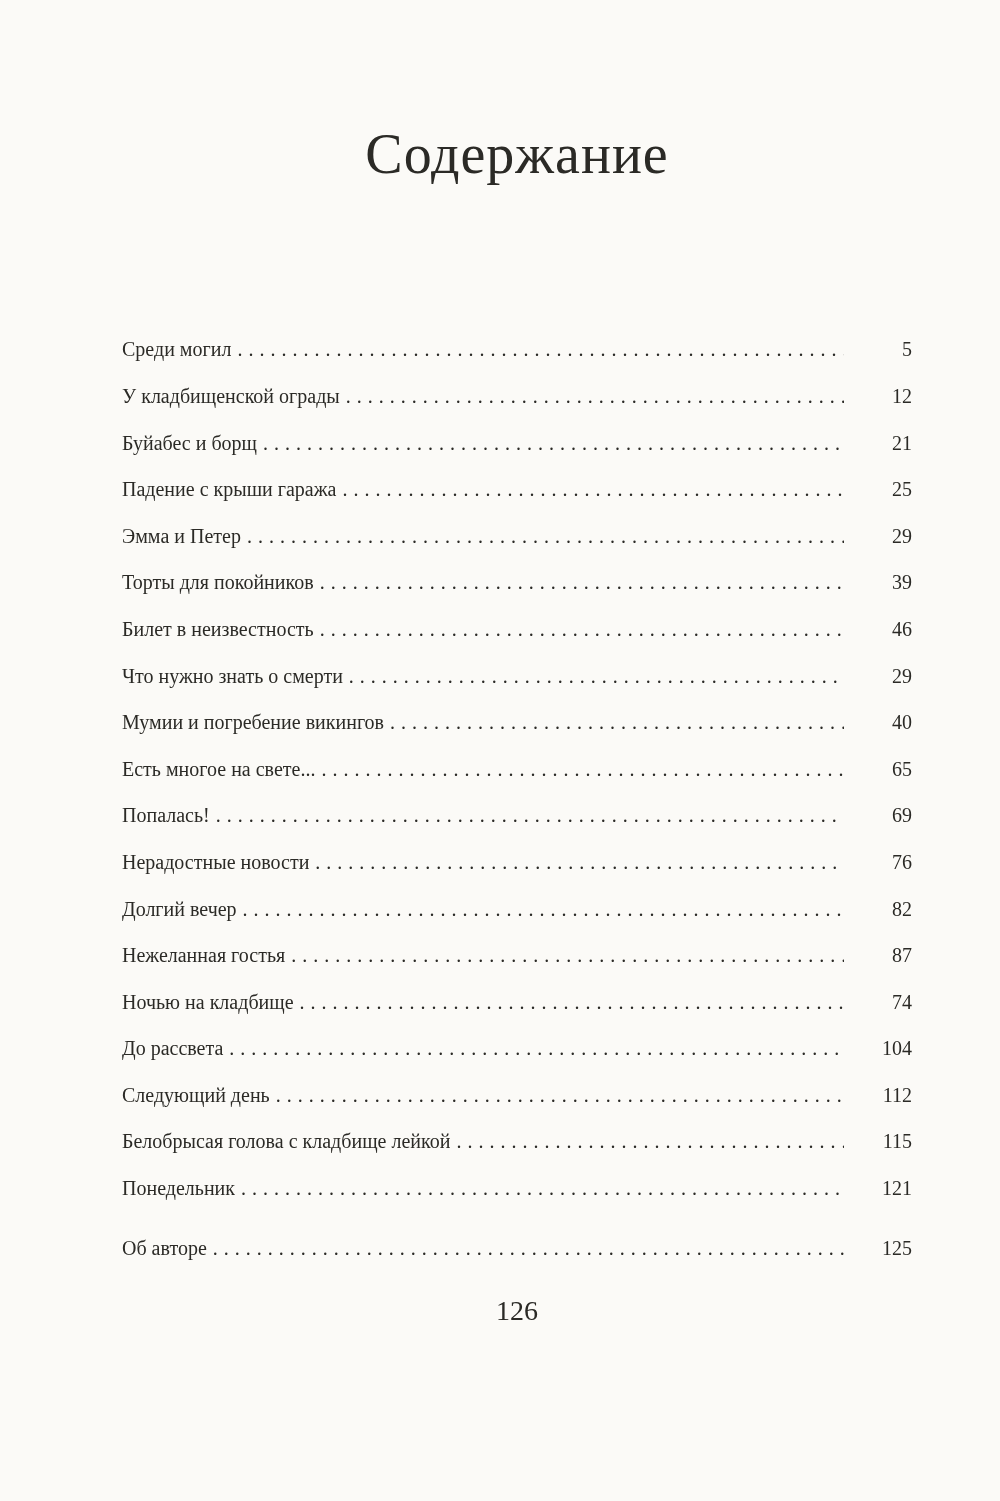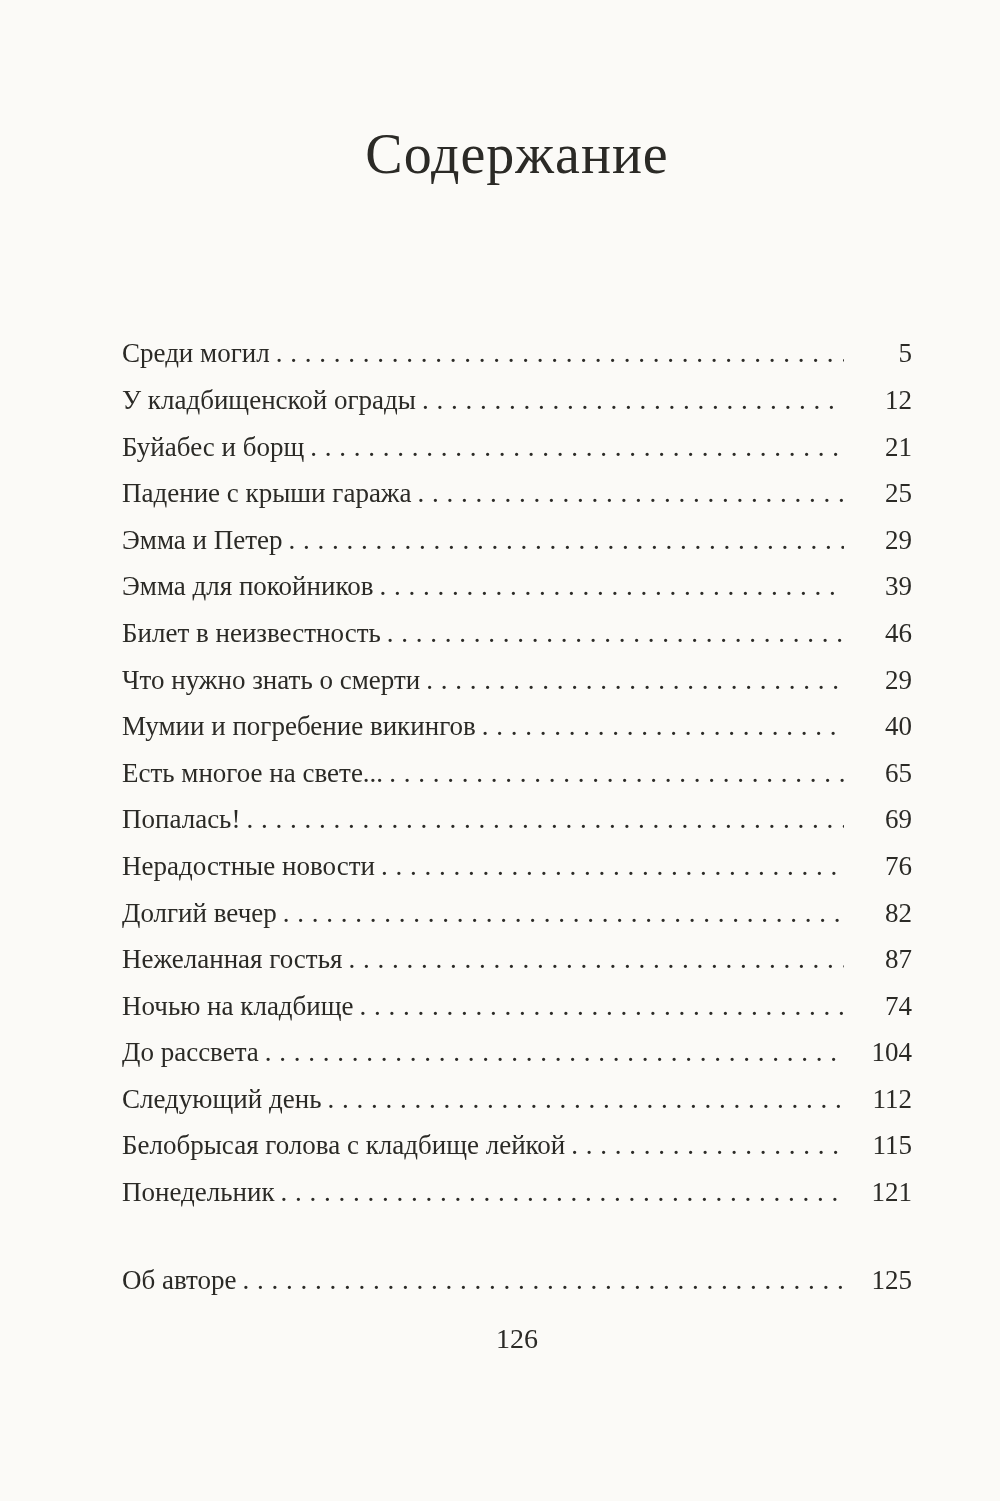--- a/index.html
+++ b/index.html
@@ -31,25 +31,25 @@
     margin: 0;
     line-height: 1.15;
   }
   .toc {
     margin-top: 152px;
   }
   .row {
     display: flex;
     align-items: baseline;
     height: 46.6px;
-    font-size: 27px;
+    font-size: 20px;
     white-space: nowrap;
   }
   .row.section-gap {
-    margin-top: 41px;
+    margin-top: 13px;
   }
   .entry-title {
     flex: 0 0 auto;
     padding-right: 6px;
   }
   .leader {
     flex: 1 1 auto;
     overflow: hidden;
     position: relative;
     align-self: baseline;
@@ -101,21 +101,21 @@
         <span class="entry-title">Падение с крыши гаража</span>
           <span class="leader"></span>
           <span class="page-num">25</span>
       </div>
       <div class="row">
         <span class="entry-title">Эмма и Петер</span>
           <span class="leader"></span>
           <span class="page-num">29</span>
       </div>
       <div class="row">
-        <span class="entry-title">Эмма для покойников</span>
+        <span class="entry-title">Торты для покойников</span>
           <span class="leader"></span>
           <span class="page-num">39</span>
       </div>
       <div class="row">
         <span class="entry-title">Билет в неизвестность</span>
           <span class="leader"></span>
           <span class="page-num">46</span>
       </div>
       <div class="row">
         <span class="entry-title">Что нужно знать о смерти</span>

